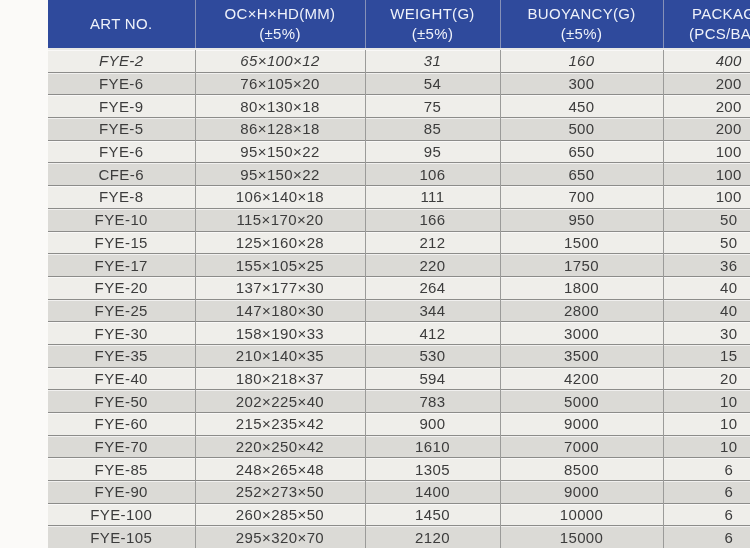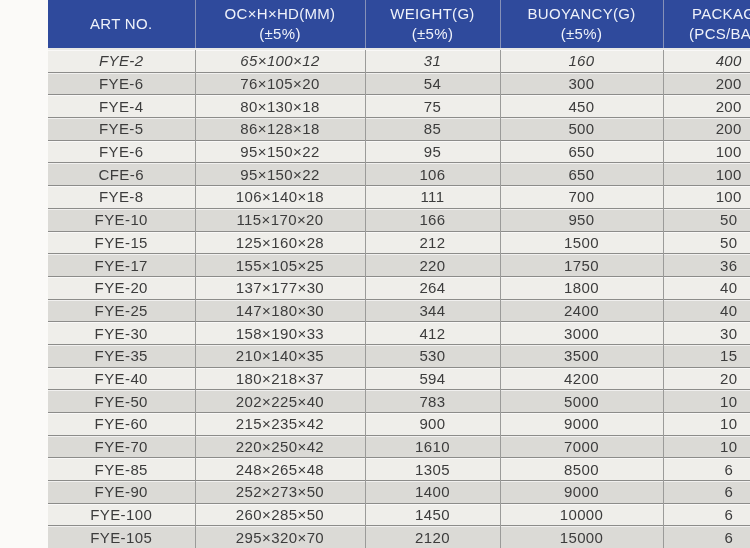--- a/index.html
+++ b/index.html
@@ -109,21 +109,21 @@
           <td>400</td>
         </tr>
         <tr class="odd">
           <td>FYE-6</td>
           <td>76×105×20</td>
           <td>54</td>
           <td>300</td>
           <td>200</td>
         </tr>
         <tr class="even">
-          <td>FYE-4</td>
+          <td>FYE-9</td>
           <td>80×130×18</td>
           <td>75</td>
           <td>450</td>
           <td>200</td>
         </tr>
         <tr class="odd">
           <td>FYE-5</td>
           <td>86×128×18</td>
           <td>85</td>
           <td>500</td>
@@ -175,21 +175,21 @@
           <td>FYE-20</td>
           <td>137×177×30</td>
           <td>264</td>
           <td>1800</td>
           <td>40</td>
         </tr>
         <tr class="odd">
           <td>FYE-25</td>
           <td>147×180×30</td>
           <td>344</td>
-          <td>2400</td>
+          <td>2800</td>
           <td>40</td>
         </tr>
         <tr class="even">
           <td>FYE-30</td>
           <td>158×190×33</td>
           <td>412</td>
           <td>3000</td>
           <td>30</td>
         </tr>
         <tr class="odd">

